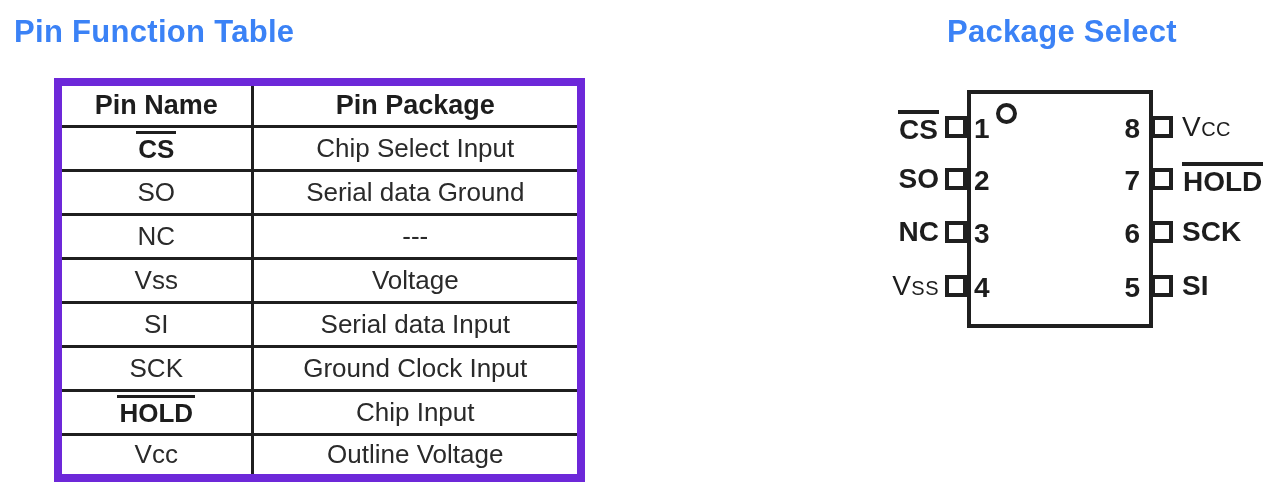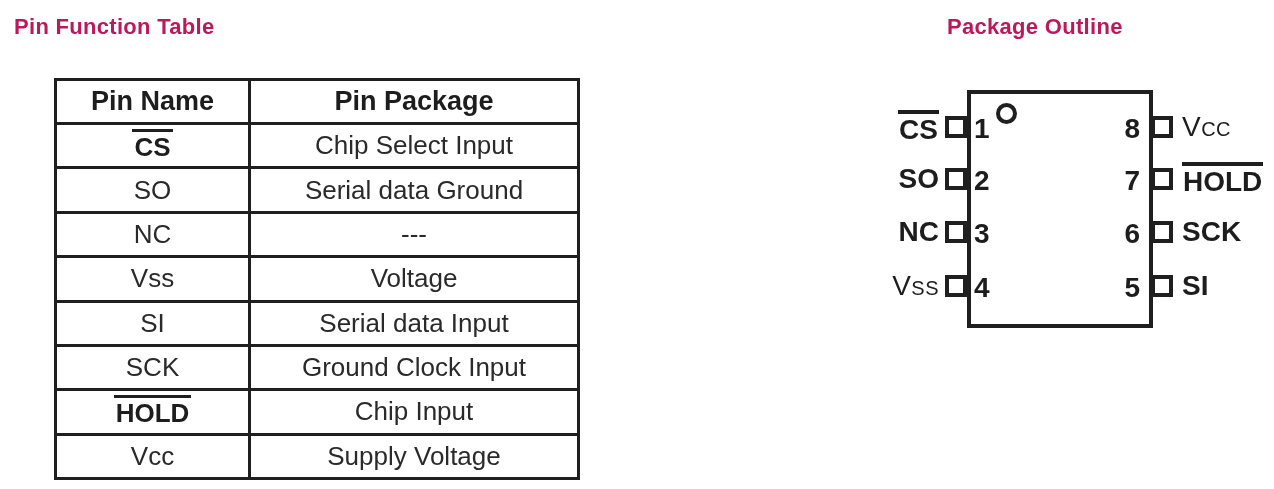--- a/index.html
+++ b/index.html
@@ -4,31 +4,31 @@
 <style>
   * { margin:0; padding:0; box-sizing:border-box; }
   html,body { background:#ffffff; }
   body { font-family:"Liberation Sans","DejaVu Sans",sans-serif; color:#222; }
 
   .screen {
     position:relative; width:1274px; height:489px; background:#ffffff; overflow:hidden;
   }
 
   .title {
-    position:absolute; font-weight:bold; font-size:22px; color:#be185d;
+    position:absolute; font-weight:bold; font-size:31px; color:#3b82f6;
     white-space:nowrap; letter-spacing:0.3px;
   }
   .left-title  { left:14px;  top:14px; }
   .right-title { left:947px; top:14px; }
 
   
   table.pin-table {
     position:absolute; left:54px; top:78px; width:523px; height:402px;
     border-collapse:collapse; table-layout:fixed;
-    border:1px solid #6d28d9;
+    border:8px solid #6d28d9;
   }
   table.pin-table col.c1 { width:194px; }
   table.pin-table col.c2 { width:329px; }
   table.pin-table th, table.pin-table td {
     border:3px solid #1f1f1f; text-align:center; vertical-align:middle;
     font-size:26px; color:#2a2a2a; height:44px; padding:0;
     white-space:nowrap; overflow:hidden;
   }
   table.pin-table th { font-weight:bold; font-size:27px; color:#1d1d1d; }
 
@@ -65,21 +65,21 @@
   .right-label { left:1182px; width:132px; justify-content:flex-start; }
   .pin-label .ov { border-top:4px solid #1f1f1f; padding:1px 1px 0 1px; }
   .vcaps { font-weight:normal; font-variant:small-caps; letter-spacing:0.5px; }
 </style>
 </head>
 <body>
 
 <div class="screen">
 
   <div class="title left-title">Pin Function Table</div>
-  <div class="title right-title">Package Outline</div>
+  <div class="title right-title">Package Select</div>
 
   <table class="pin-table">
     <colgroup>
         <col class="c1">
         <col class="c2">
       </colgroup>
     <thead>
       <tr>
         <th>Pin Name</th>
         <th>Pin Package</th>
@@ -109,21 +109,21 @@
       <tr>
         <td><span>SCK</span></td>
         <td>Ground Clock Input</td>
       </tr>
       <tr>
         <td><span class="ov bold">HOLD</span></td>
         <td>Chip Input</td>
       </tr>
       <tr>
         <td><span>Vcc</span></td>
-        <td>Supply Voltage</td>
+        <td>Outline Voltage</td>
       </tr>
     </tbody>
   </table>
 
   <div class="chip-body"></div>
   <div class="pin1-dot"></div>
 
   <div class="pin-square" style="left:945px; top:116px;"></div>
   <div class="pin-num left-num" style="top:114px;">1</div>
   <div class="pin-label left-label" style="top:110px;">

